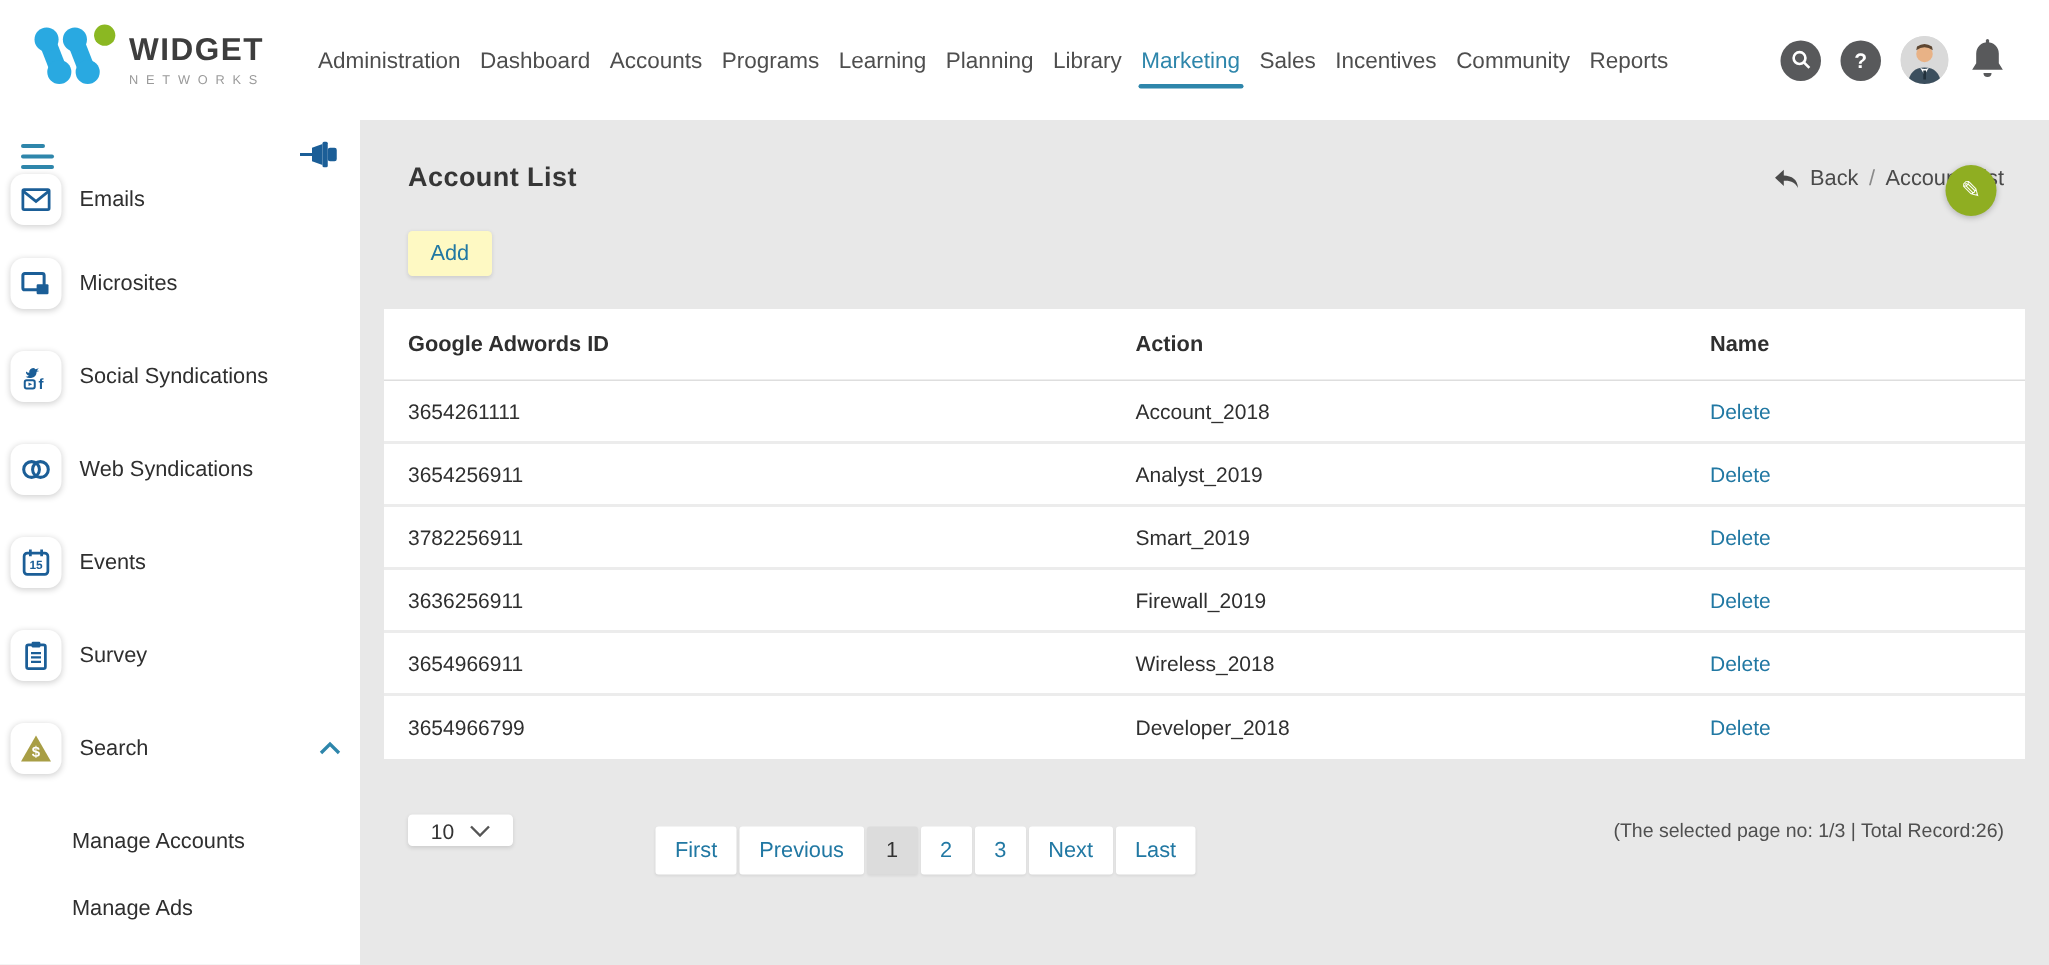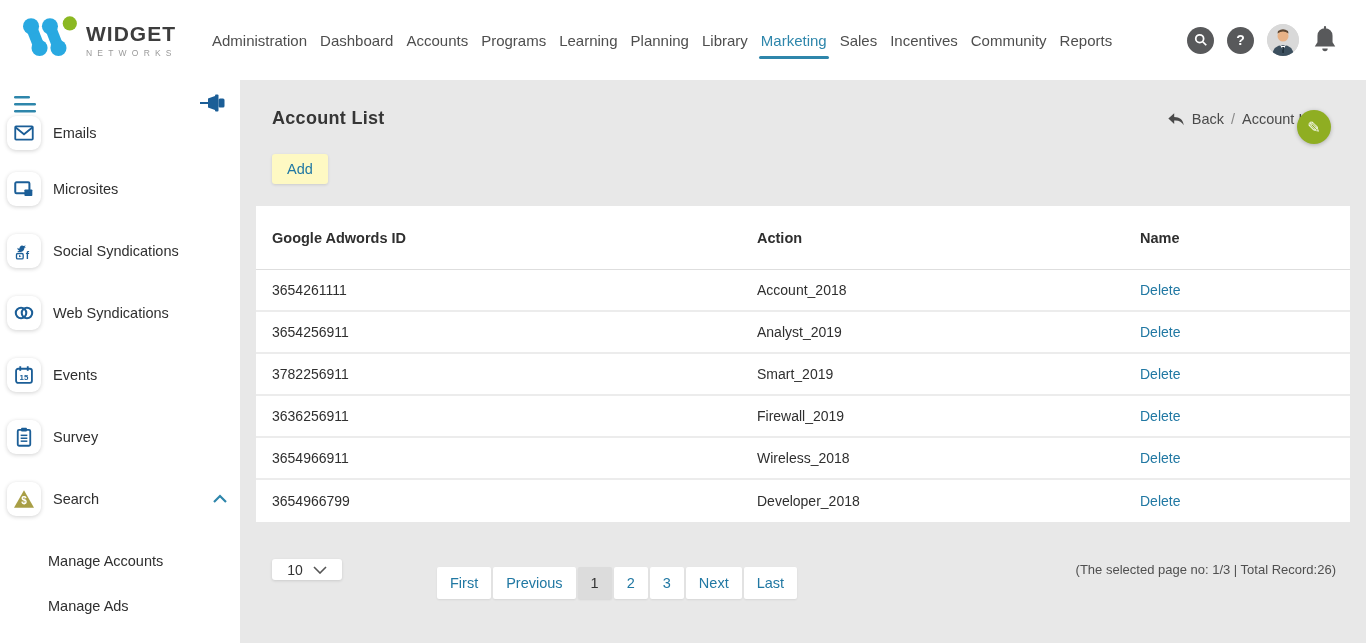--- a/index.html
+++ b/index.html
@@ -54,40 +54,40 @@
     box-shadow: 0 1px 4px rgba(0,0,0,0.18); display: flex; align-items: center; justify-content: center;
   }
   .side-label { margin-left: 12px; font-size: 14.5px; color: #2f2f2f; font-weight: 500; }
   .side-chevron { margin-left: auto; width: 16px; height: 10px; }
 
   .sub-list { margin-top: 8px; }
   .sub-item { height: 45px; display: flex; align-items: center; padding-left: 48px; font-size: 14.5px; color: #2f2f2f; font-weight: 500; cursor: pointer; }
 
   
   .main { position: fixed; left: 240px; top: 80px; right: 0; bottom: 0; background: #e8e8e8; }
-  .page-head { display: flex; justify-content: space-between; align-items: center; padding: 28px 45px 0 32px; }
+  .page-head { display: flex; justify-content: space-between; align-items: center; padding: 28px 30px 0 32px; }
   .page-title { font-size: 18px; font-weight: 700; color: #363636; letter-spacing: 0.3px; }
   .breadcrumb { display: flex; align-items: center; gap: 7px; font-size: 14.5px; color: #4a4a4a; }
   .crumb-back { cursor: pointer; }
   .crumb-sep { color: #8a8a8a; }
   .fab {
     position: absolute; top: 30px; right: 35px; width: 34px; height: 34px;
     border-radius: 50%; background: #8fae22; color: #fff; display: flex; align-items: center;
     justify-content: center; font-size: 16px; cursor: pointer; z-index: 5;
     box-shadow: 0 1px 4px rgba(0,0,0,0.25);
   }
   .add-btn {
     margin: 25px 0 0 32px; display: inline-block; background: #fef9c3; color: #2178a3;
     font-size: 14.5px; padding: 7px 15px; border: none; border-radius: 3px; cursor: pointer;
     box-shadow: 0 1px 3px rgba(0,0,0,0.12); font-family: "Liberation Sans", sans-serif;
   }
 
   .table { margin: 22px 16px 0 16px; background: #fff; width: 1094px; }
   .t-row { display: grid; grid-template-columns: 485px 383px 1fr; align-items: center; }
-  .t-head { height: 64px; border-bottom: 1px solid #dedede; }
+  .t-head { height: 48px; border-bottom: 1px solid #dedede; }
   .t-head .t-cell { font-size: 14.5px; font-weight: 600; color: #2f2f2f; }
   .t-body-row { height: 42px; border-bottom: 2px solid #ececec; }
   .t-body-row:last-child { border-bottom: none; }
   .t-cell { padding-left: 16px; font-size: 14px; color: #2f2f2f; }
   .delete-link { color: #2178a3; cursor: pointer; }
 
   .pager-bar { display: flex; align-items: center; margin: 18px 30px 0 32px; }
   .page-size {
     width: 70px; height: 21px; background: #fff; border-radius: 3px; box-shadow: 0 1px 3px rgba(0,0,0,0.12);
     display: flex; align-items: center; justify-content: center; gap: 10px; font-size: 14px; color: #333; cursor: pointer;

